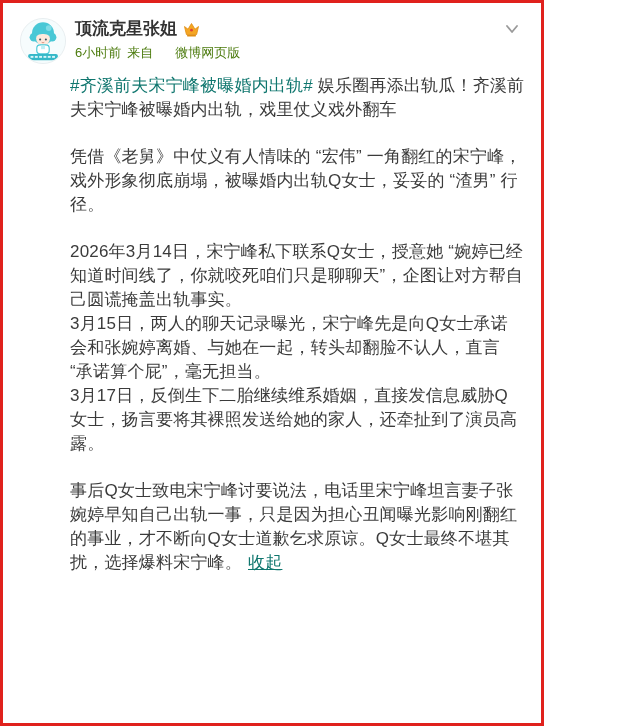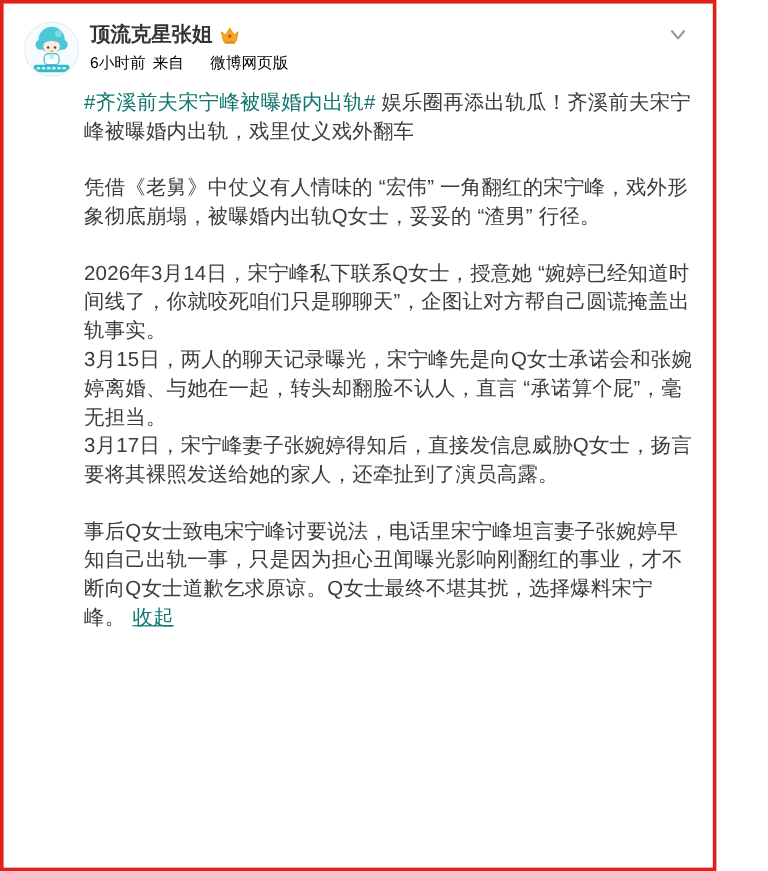--- a/index.html
+++ b/index.html
@@ -3,40 +3,40 @@
 <meta charset="utf-8">
 <style>
   html, body { margin: 0; padding: 0; background: #ffffff; }
   body {
     width: 640px; height: 726px;
     font-family: "Liberation Sans", "DejaVu Sans", sans-serif;
     position: relative; overflow: hidden;
   }
   .frame {
     box-sizing: border-box;
-    width: 597px; height: 726px;
+    width: 544px; height: 726px;
     border: 3px solid #e0211d;
     background: #ffffff;
     overflow: hidden;
     position: relative;
   }
   
   .header { display: flex; align-items: flex-start; padding: 15px 16px 0 17px; }
   .avatar {
     width: 46px; height: 46px; border-radius: 50%;
     overflow: hidden; flex: 0 0 auto;
     background: #f4fbfc; border: 1px solid #e8eef0;
     box-sizing: border-box; cursor: pointer;
   }
   .avatar svg { display: block; width: 100%; height: 100%; }
   .hinfo { margin-left: 9px; padding-top: 1px; min-width: 0; }
   .name-row { display: flex; align-items: center; gap: 6px; }
   .username { font-size: 17px; font-weight: 700; color: #333333; cursor: pointer; line-height: 20px; }
   .badge { display: inline-flex; width: 17px; height: 17px; }
-  .meta { margin-top: 6px; font-size: 13px; color: #000000; display: flex; gap: 6px; line-height: 15px; }
+  .meta { margin-top: 6px; font-size: 13px; color: #4d7c0f; display: flex; gap: 6px; line-height: 15px; }
   .meta .src { cursor: pointer; margin-left: 16px; }
   .chevron { margin-left: auto; padding: 2px 4px 0 0; cursor: pointer; }
   
   .content {
     margin: 10px 16px 0 67px;
     font-size: 17px; line-height: 24px; color: #3b3b3b;
     letter-spacing: 0.2px;
   }
   .para { margin: 0 0 23px 0; white-space: pre-wrap; word-break: break-all; }
   .para:last-child { margin-bottom: 0; }
@@ -104,17 +104,17 @@
       </svg>
     </div>
 
   </div>
 
   <div class="content" id="paragraphs">
       <p class="para"><span class="link">#齐溪前夫宋宁峰被曝婚内出轨#</span><span> 娱乐圈再添出轨瓜！齐溪前夫宋宁峰被曝婚内出轨，戏里仗义戏外翻车</span></p>
       <p class="para"><span>凭借《老舅》中仗义有人情味的 “宏伟” 一角翻红的宋宁峰，戏外形象彻底崩塌，被曝婚内出轨Q女士，妥妥的 “渣男” 行径。</span></p>
       <p class="para"><span>2026年3月14日，宋宁峰私下联系Q女士，授意她 “婉婷已经知道时间线了，你就咬死咱们只是聊聊天”，企图让对方帮自己圆谎掩盖出轨事实。
 3月15日，两人的聊天记录曝光，宋宁峰先是向Q女士承诺会和张婉婷离婚、与她在一起，转头却翻脸不认人，直言 “承诺算个屁”，毫无担当。
-3月17日，宋宁峰妻子张婉婷得知后，直接发信息威胁Q女士，扬言要将其裸照发送给她的家人，还牵扯到了演员高露。</span></p>
+3月17日，反倒生下二胎继续维系婚姻，直接发信息威胁Q女士，扬言要将其裸照发送给她的家人，还牵扯到了演员高露。</span></p>
       <p class="para"><span>事后Q女士致电宋宁峰讨要说法，电话里宋宁峰坦言妻子张婉婷早知自己出轨一事，只是因为担心丑闻曝光影响刚翻红的事业，才不断向Q女士道歉乞求原谅。Q女士最终不堪其扰，选择爆料宋宁峰。</span><span class="link collapse">收起</span></p>
     </div>
 
 </div>
 
 </body></html>

